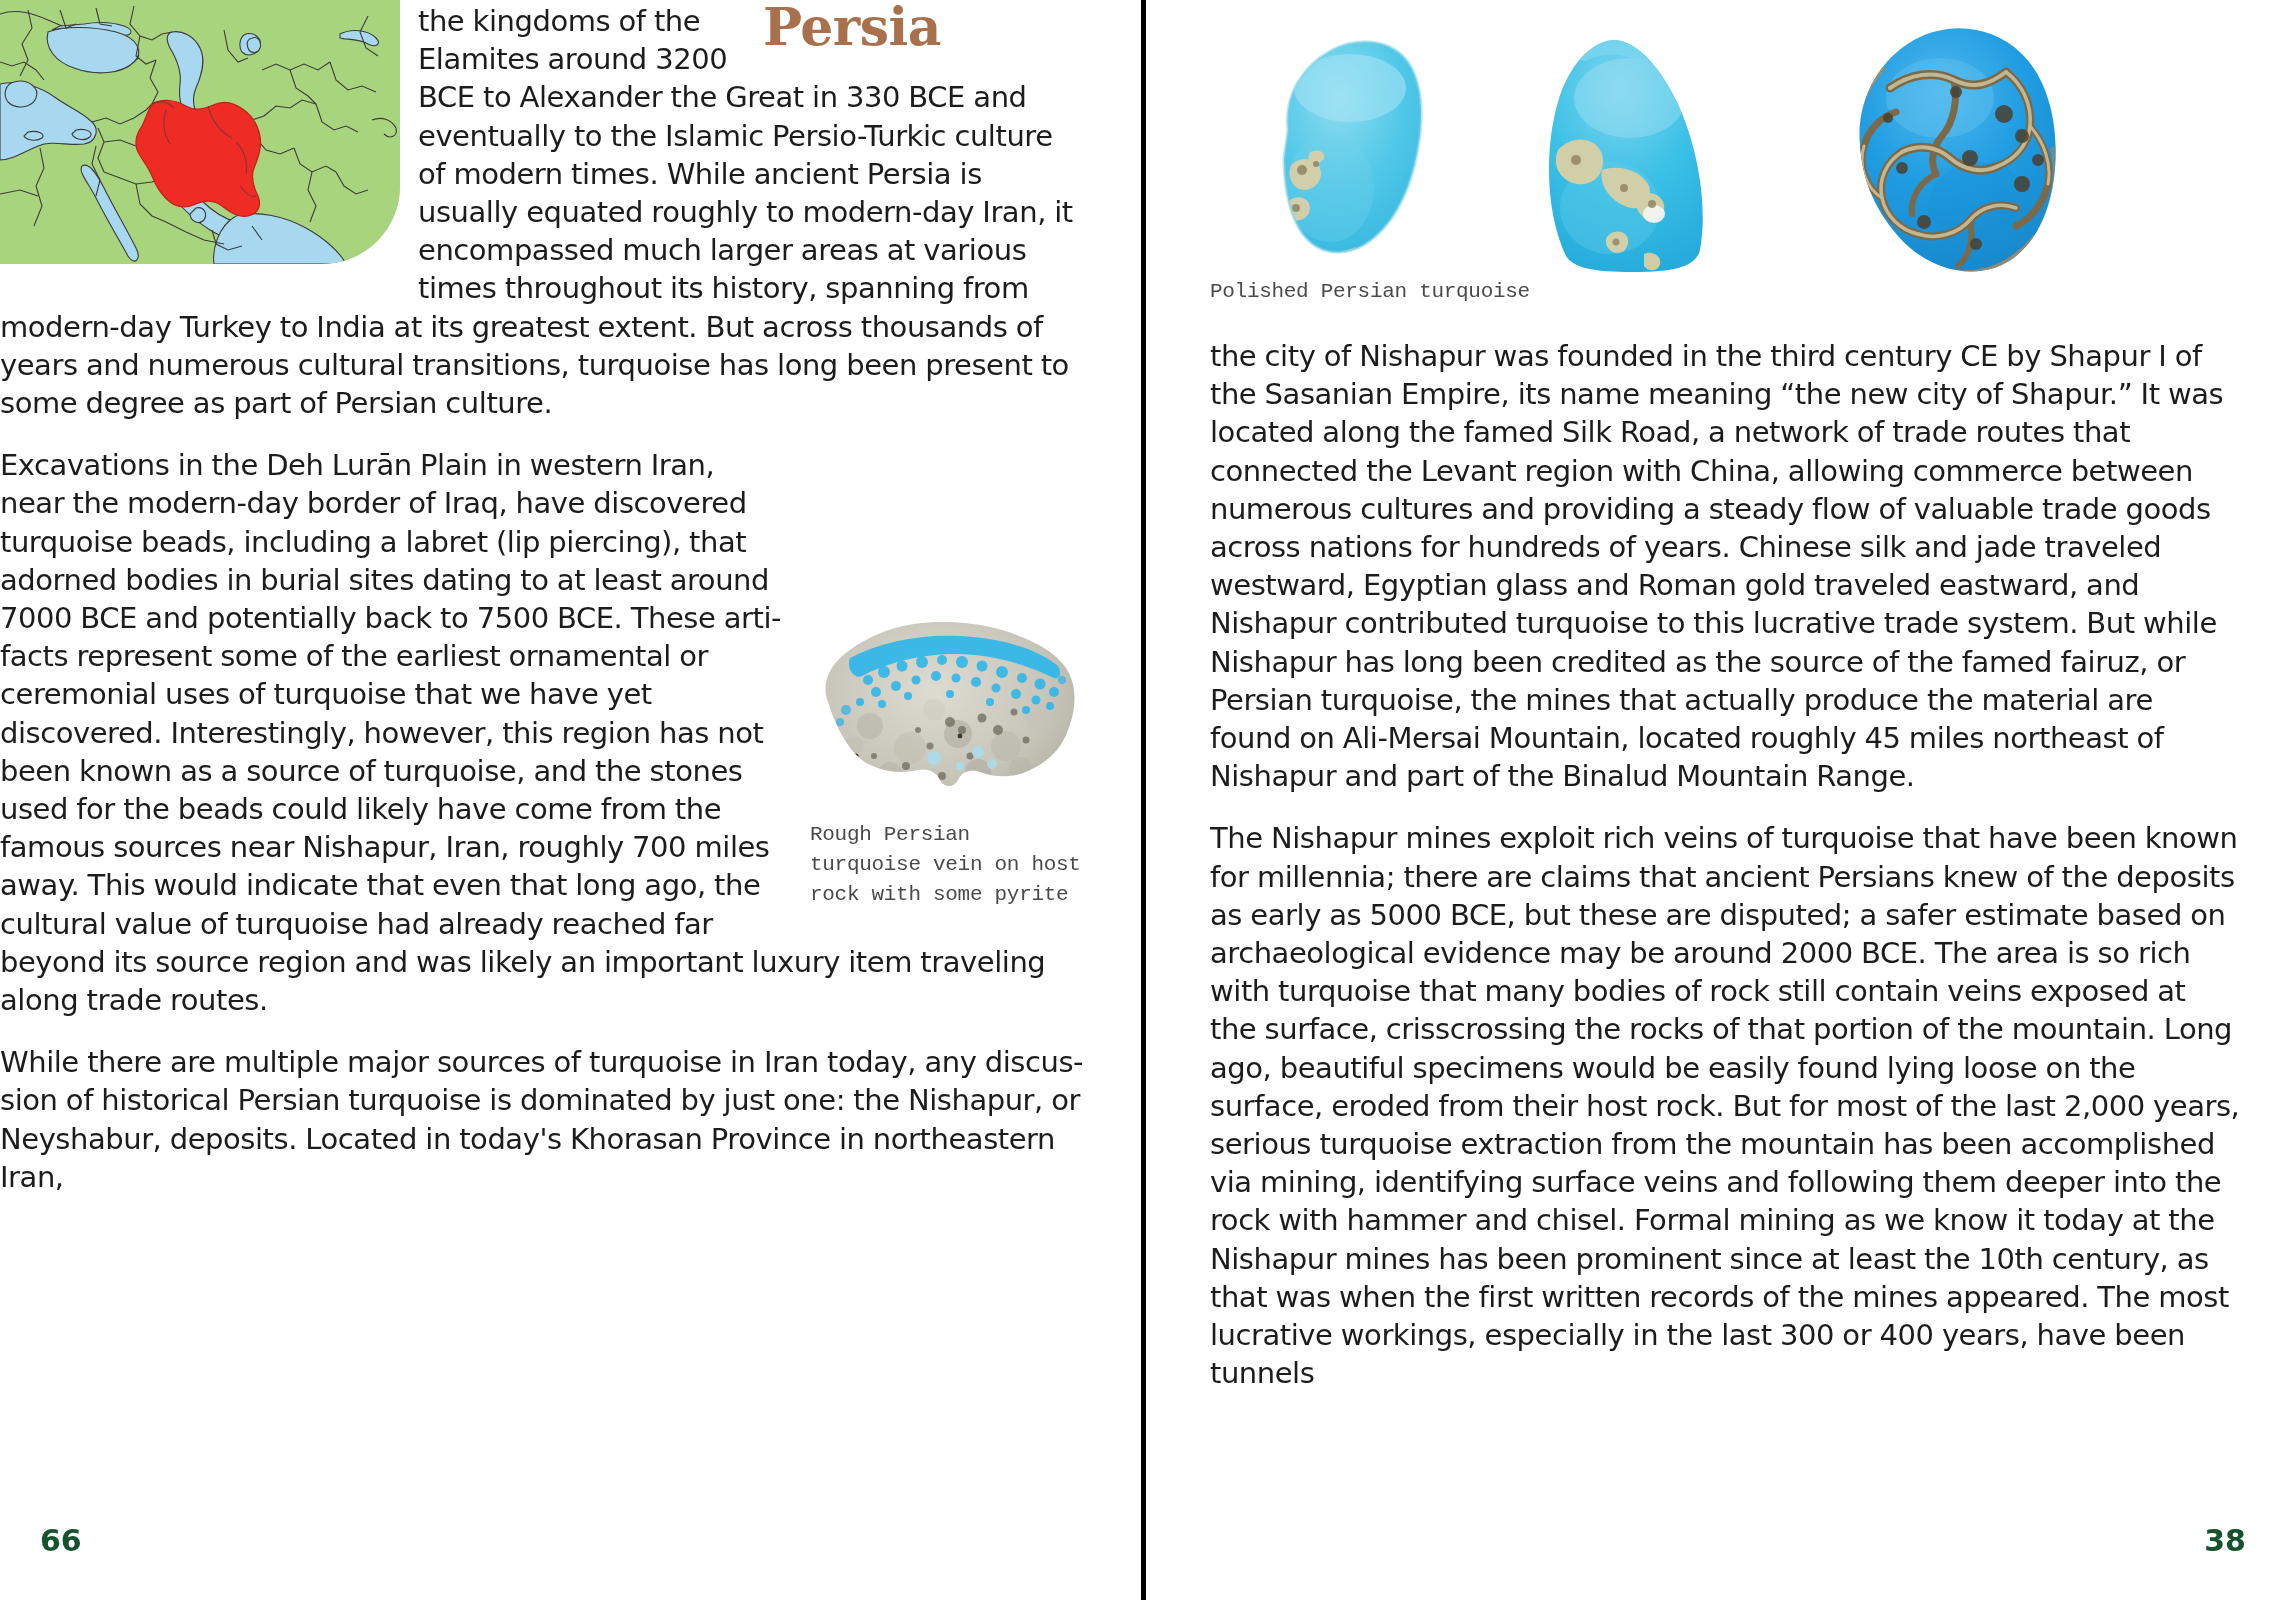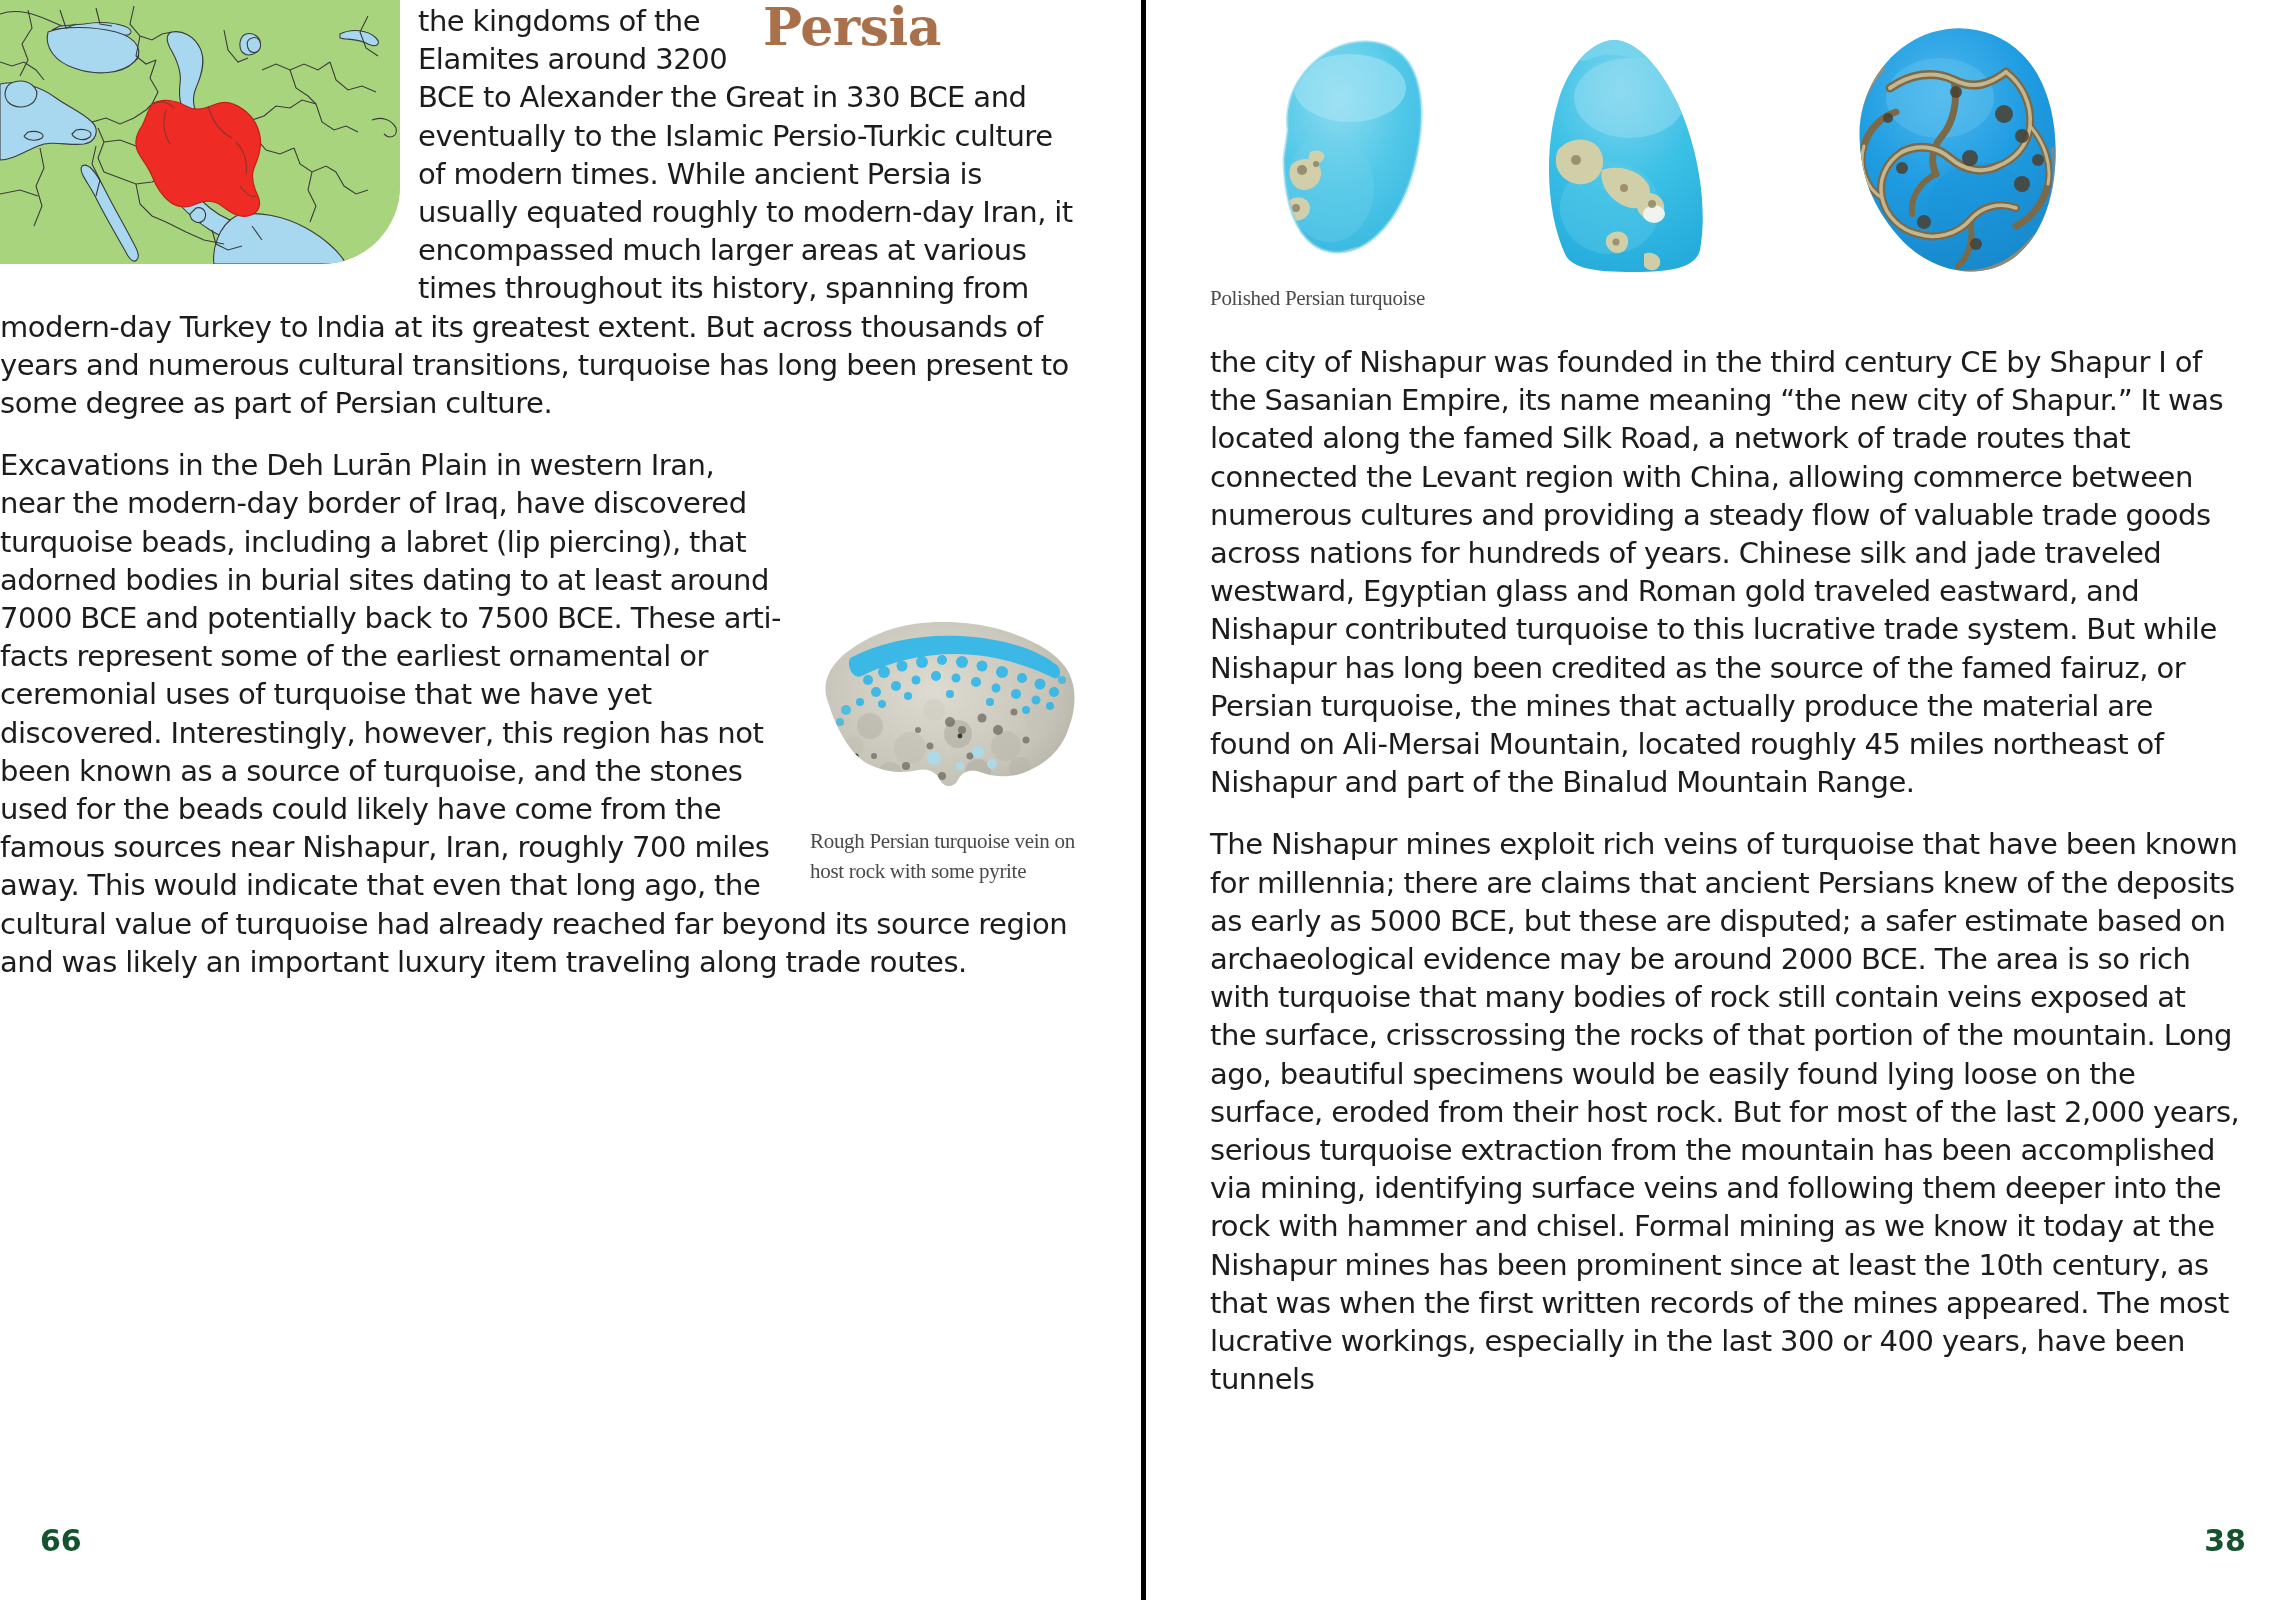--- a/index.html
+++ b/index.html
@@ -53,26 +53,26 @@
   .heading {
     font-family: "DejaVu Serif", serif;
     font-weight: bold;
     font-size: 52px;
     color: #a9714b;
     margin: 0 0 14px 0;
     line-height: 1.05;
     letter-spacing: -0.5px;
   }
   .caption {
-    font-family: Liberation Serif, serif;
+    font-family: Liberation Mono, monospace;
     font-size: 21px;
     line-height: 30px;
     color: #4a4a4a;
     letter-spacing: -0.3px;
-    margin: 10px 0 0 0;
+    margin: 4px 0 0 0;
   }
   .folio {
     position: absolute;
     bottom: 42px;
     font-family: "DejaVu Sans", sans-serif;
     font-weight: bold;
     font-size: 30px;
     color: #14532d;
     letter-spacing: 0px;
   }
@@ -329,20 +329,21 @@
               </g>
 
               <path d="M0,176 C60,196 200,200 275,178 L275,210 L0,210 Z" fill="#98958a" opacity="0.35"></path>
             </g>
           </svg>
         </div>
         <p class="caption">Rough Persian turquoise vein on host rock with some pyrite</p>
       </div>
 
       <p class="body">Excavations in the Deh Lurān Plain in western Iran, near the modern-day border of Iraq, have discovered turquoise beads, including a labret (lip piercing), that adorned bodies in burial sites dating to at least around 7000 BCE and potentially back to 7500 BCE. These arti-facts represent some of the earliest ornamental or ceremonial uses of turquoise that we have yet discovered. Interestingly, however, this region has not been known as a source of turquoise, and the stones used for the beads could likely have come from the famous sources near Nishapur, Iran, roughly 700 miles away. This would indicate that even that long ago, the cultural value of turquoise had already reached far beyond its source region and was likely an important luxury item traveling along trade routes.</p>
+      <p class="body">While there are multiple major sources of turquoise in Iran today, any discus-sion of historical Persian turquoise is dominated by just one: the Nishapur, or Neyshabur, deposits. Located in today's Khorasan Province in northeastern Iran,</p>
 
     </div>
     <div class="folio folio-left">66</div>
   </div>
 
   <div class="page page-right">
     <div class="page-body">
 
       <div class="gems">
         <svg viewBox="0 0 1030 255" xmlns="http://www.w3.org/2000/svg">

